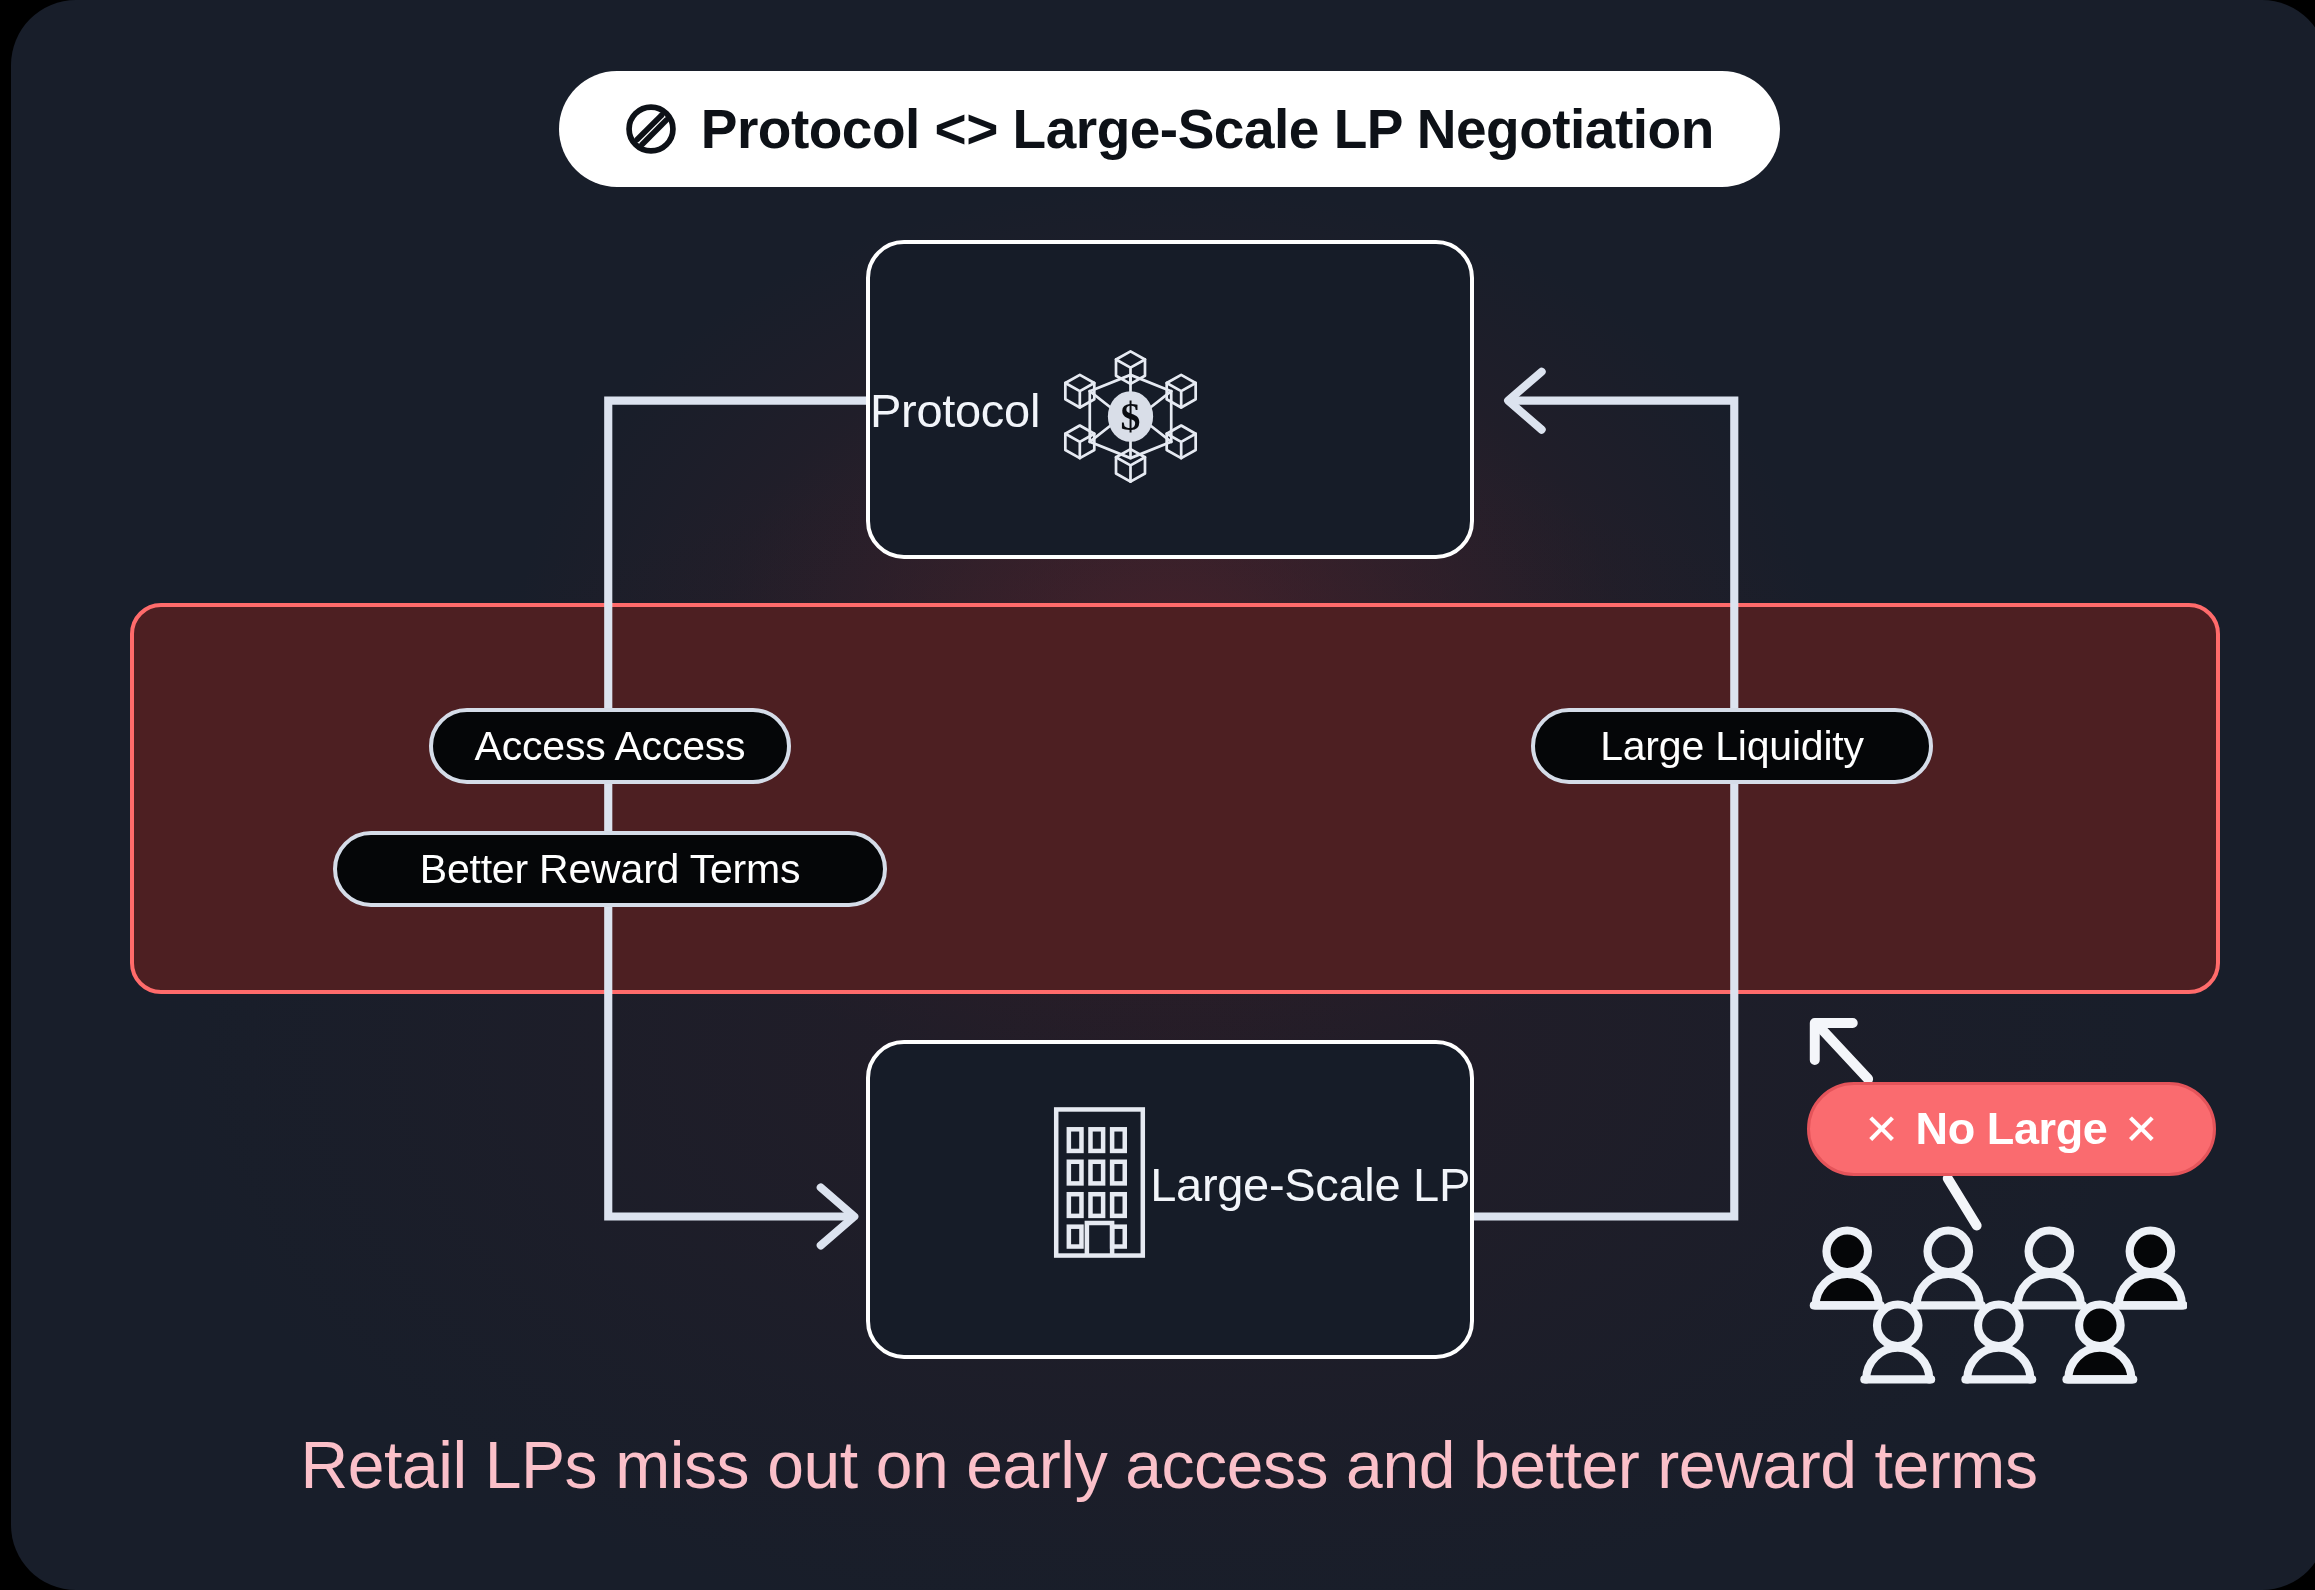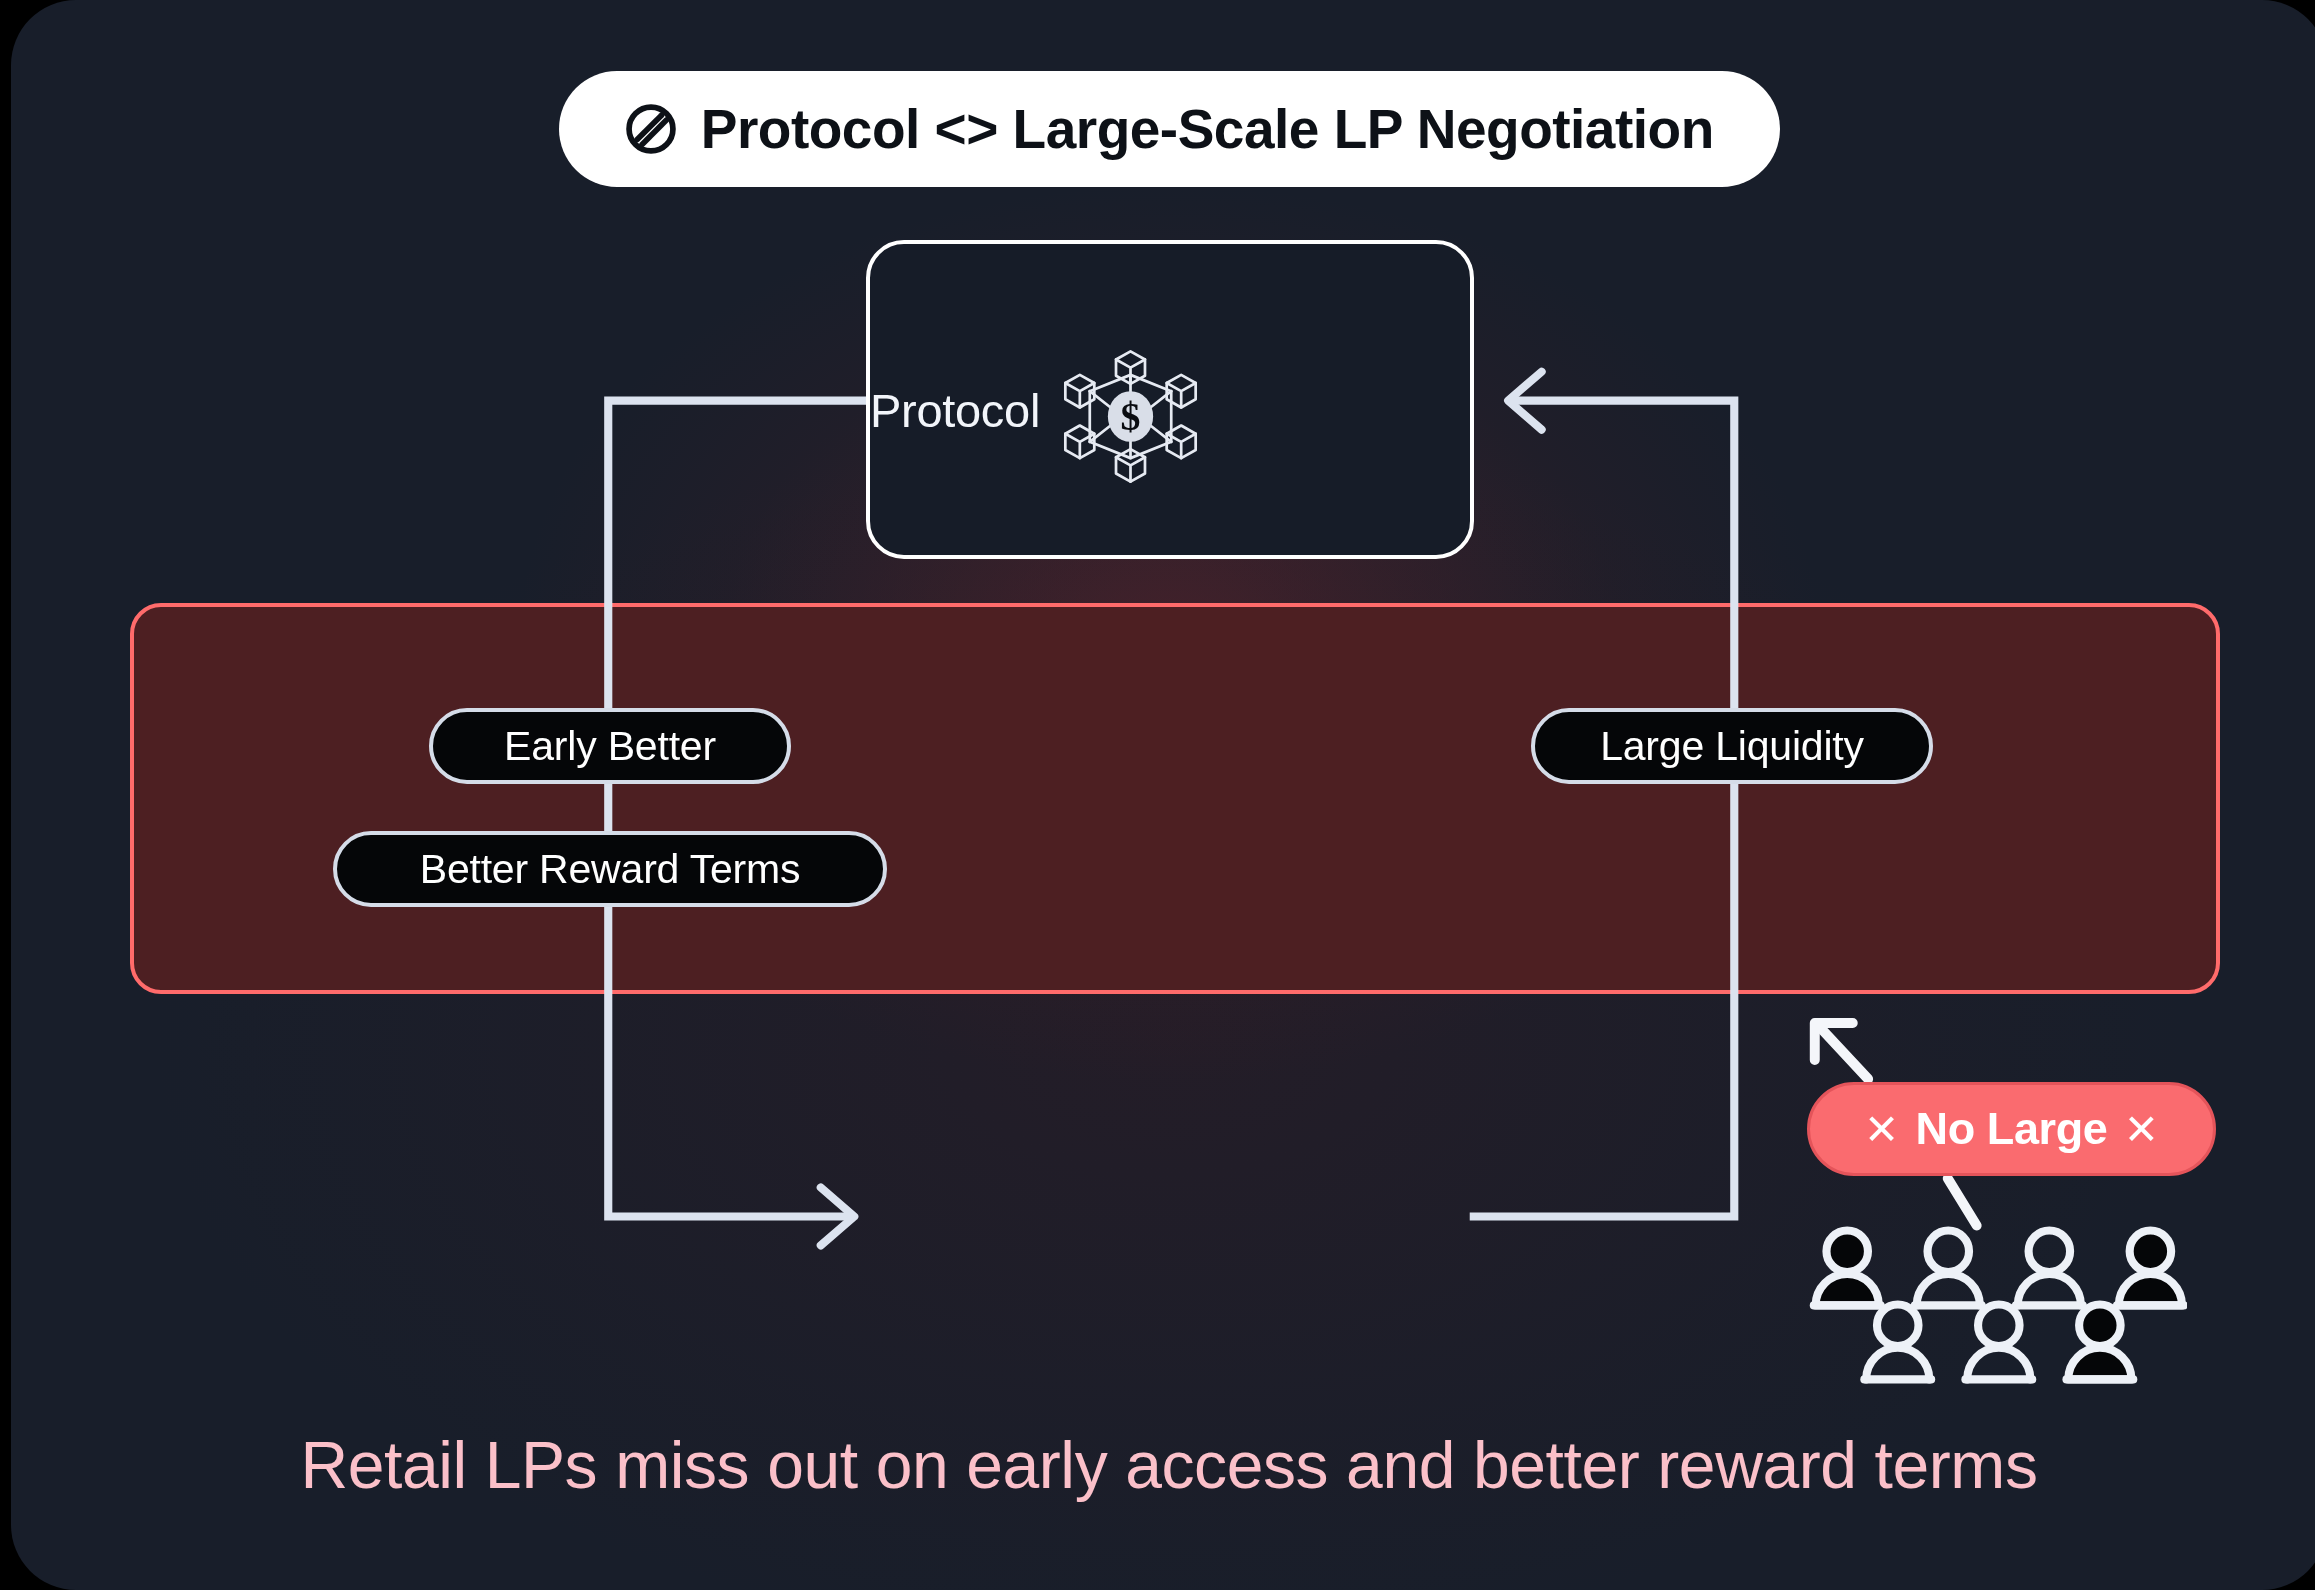--- a/index.html
+++ b/index.html
@@ -252,24 +252,44 @@
         <path d="M28 109 L44 118 L60 109 M44 118 L44 136"></path>
 
         <path d="M156 100 L172 109 L172 127 L156 136 L140 127 L140 109 Z"></path>
         <path d="M140 109 L156 118 L172 109 M156 118 L156 136"></path>
       </g>
       <ellipse cx="100" cy="90" rx="25" ry="28" fill="#D9DEE8"></ellipse>
       <text x="100" y="105" font-family="Liberation Serif, serif" font-size="44" font-weight="bold" fill="#0A0C11" text-anchor="middle">$</text>
     </svg>
   </div>
 
+  <div id="lp-box" class="entity-box">
+    <svg id="lp-icon" viewBox="0 0 112 178">
+      <g stroke="#E6EAF2" stroke-width="5" fill="none">
+        <rect x="8" y="8" width="96" height="162"></rect>
+        <rect x="22" y="30" width="14" height="24"></rect>
+        <rect x="46" y="30" width="14" height="24"></rect>
+        <rect x="70" y="30" width="14" height="24"></rect>
+        <rect x="22" y="66" width="14" height="24"></rect>
+        <rect x="46" y="66" width="14" height="24"></rect>
+        <rect x="70" y="66" width="14" height="24"></rect>
+        <rect x="22" y="102" width="14" height="24"></rect>
+        <rect x="46" y="102" width="14" height="24"></rect>
+        <rect x="70" y="102" width="14" height="24"></rect>
+        <rect x="22" y="138" width="14" height="22"></rect>
+        <rect x="70" y="138" width="14" height="22"></rect>
+        <path d="M42 170 L42 134 L70 134 L70 170"></path>
+      </g>
+    </svg>
+    <span class="entity-label">Large-Scale LP</span>
+  </div>
 
 
   <div id="pill-early-access" class="attr-pill">
-    <span class="attr-label">Early Better</span>
+    <span class="attr-label">Access Access</span>
   </div>
   <div id="pill-better-reward" class="attr-pill">
     <span class="attr-label">Better Reward Terms</span>
   </div>
 
   <div id="pill-large-liquidity" class="attr-pill">
     <span class="attr-label">Large Liquidity</span>
   </div>
 
   <div id="no-access-badge">

